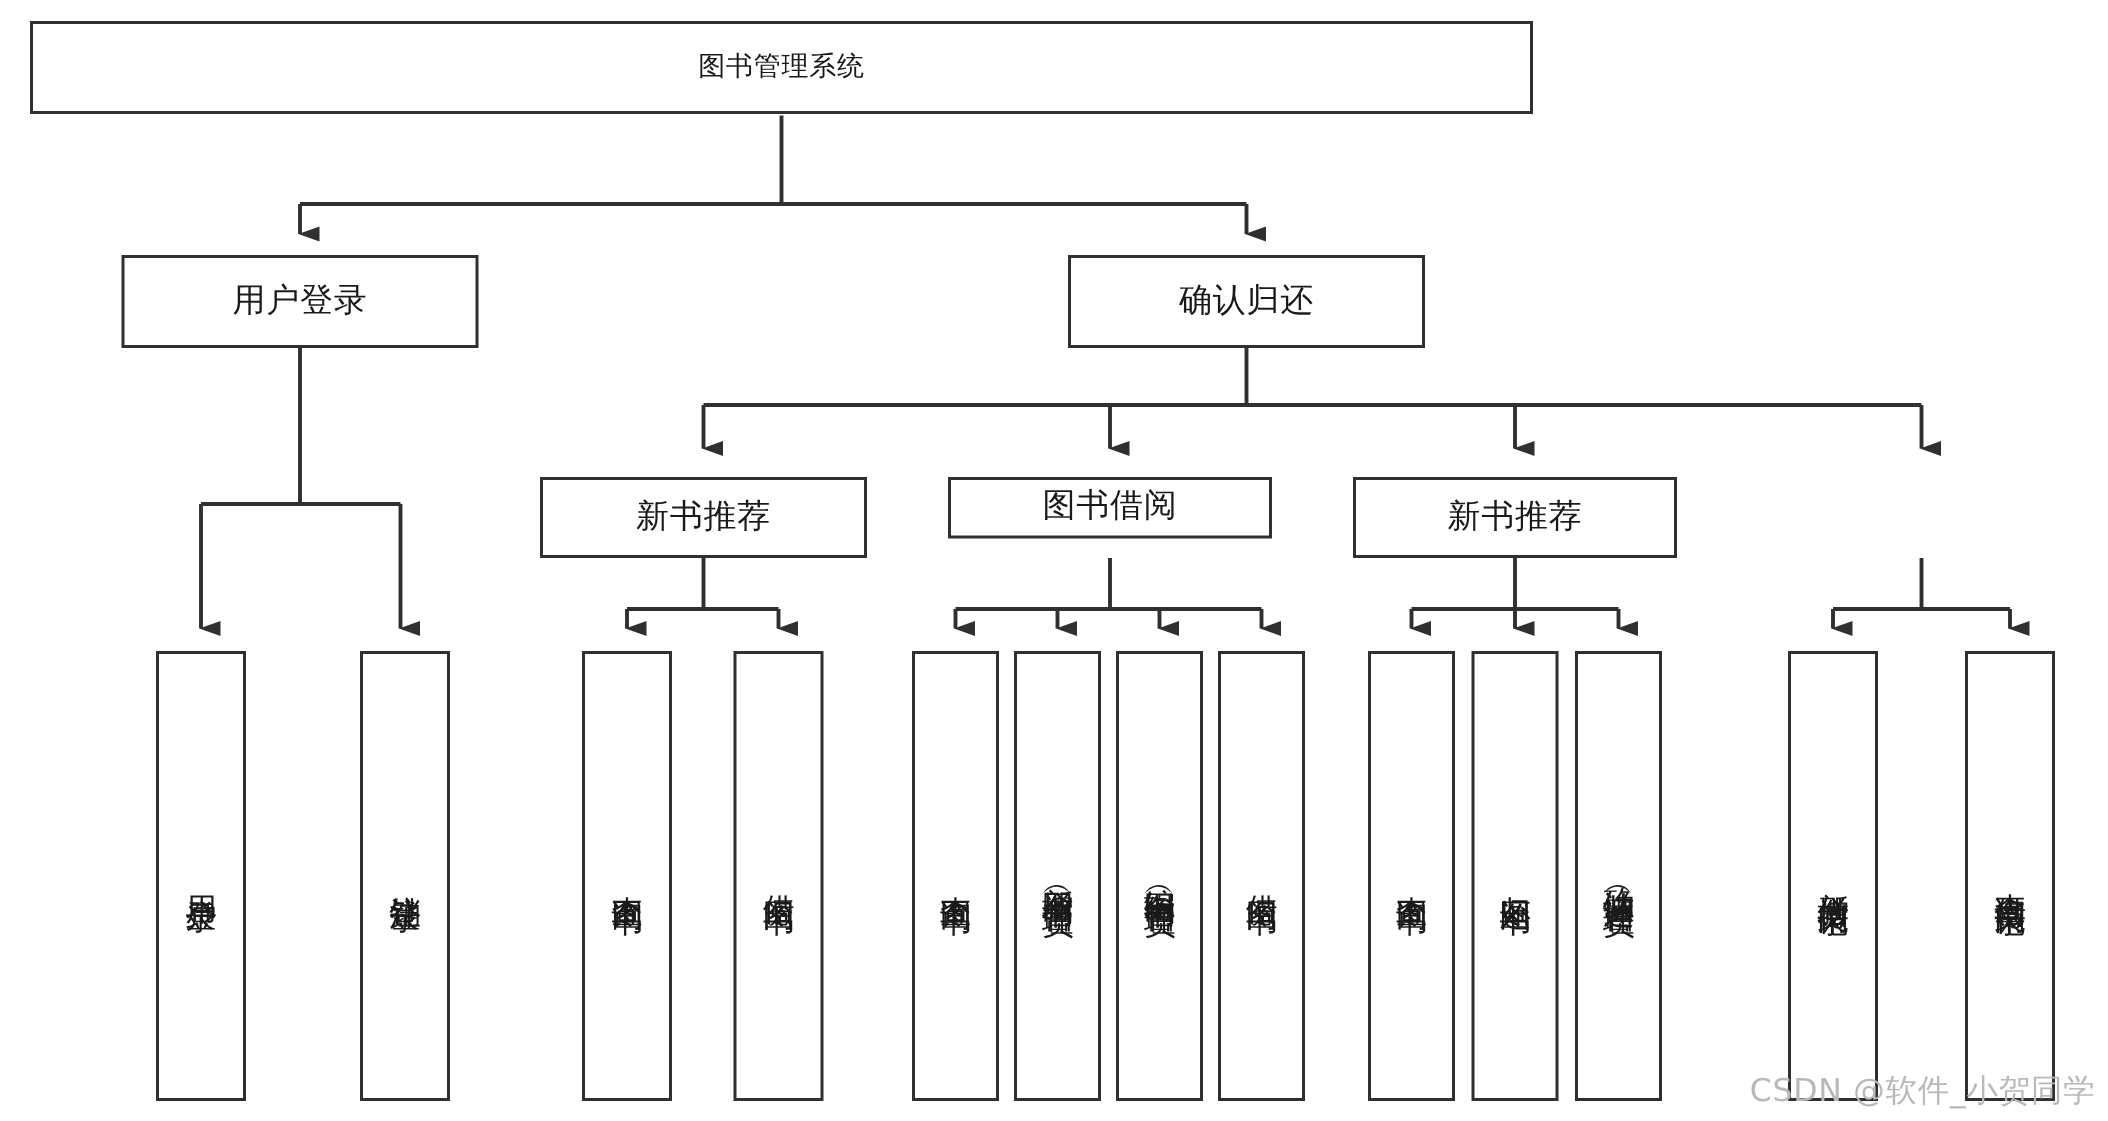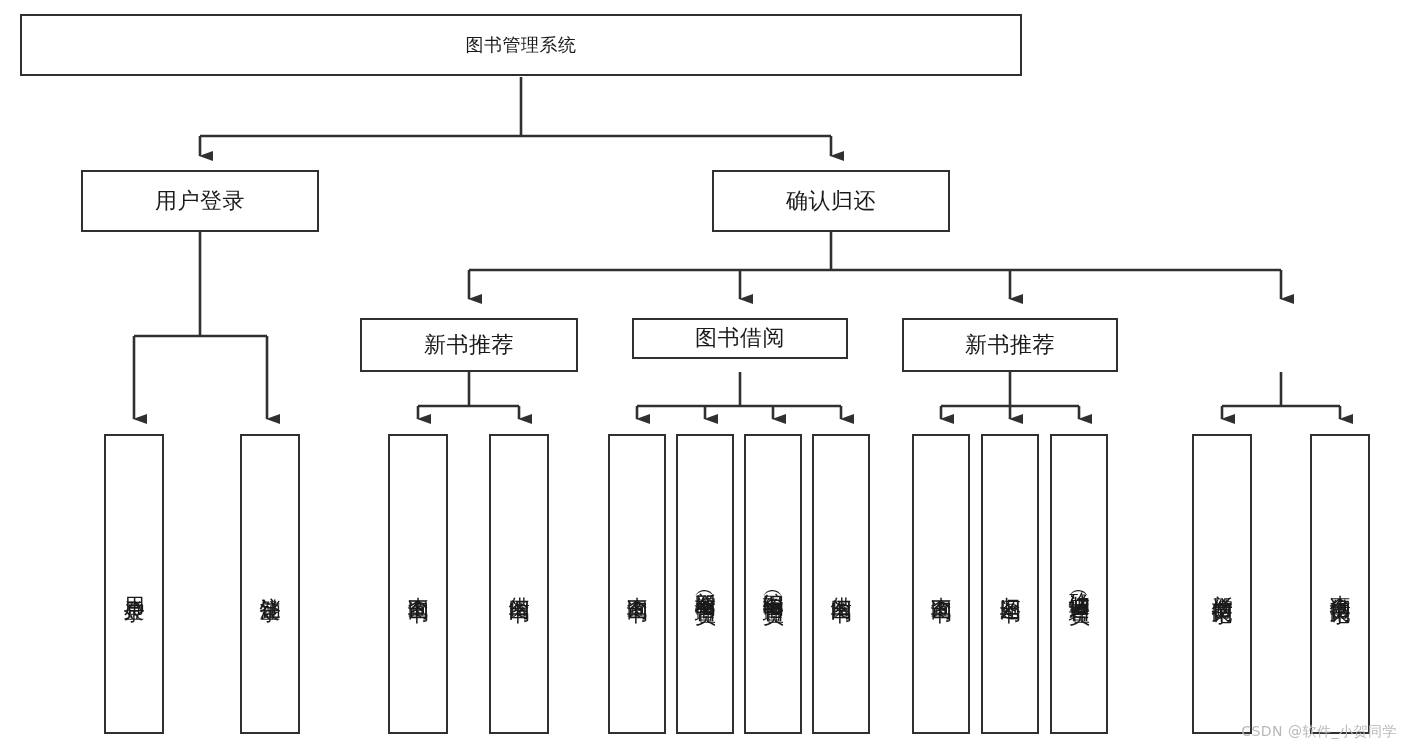--- a/index.html
+++ b/index.html
@@ -56,21 +56,21 @@
   }
   .node-v > span {
     display: block;
     writing-mode: vertical-rl;
     text-orientation: upright;
   }
   .watermark {
     position: absolute;
     right: 8px;
     bottom: 6px;
-    font-size: 14px;
+    font-size: 21px;
     color: #b9b9b9;
     letter-spacing: 0.5px;
     white-space: nowrap;
     user-select: none;
   }
 </style>
 </head>
 <body>
 
 <div id="canvas">

